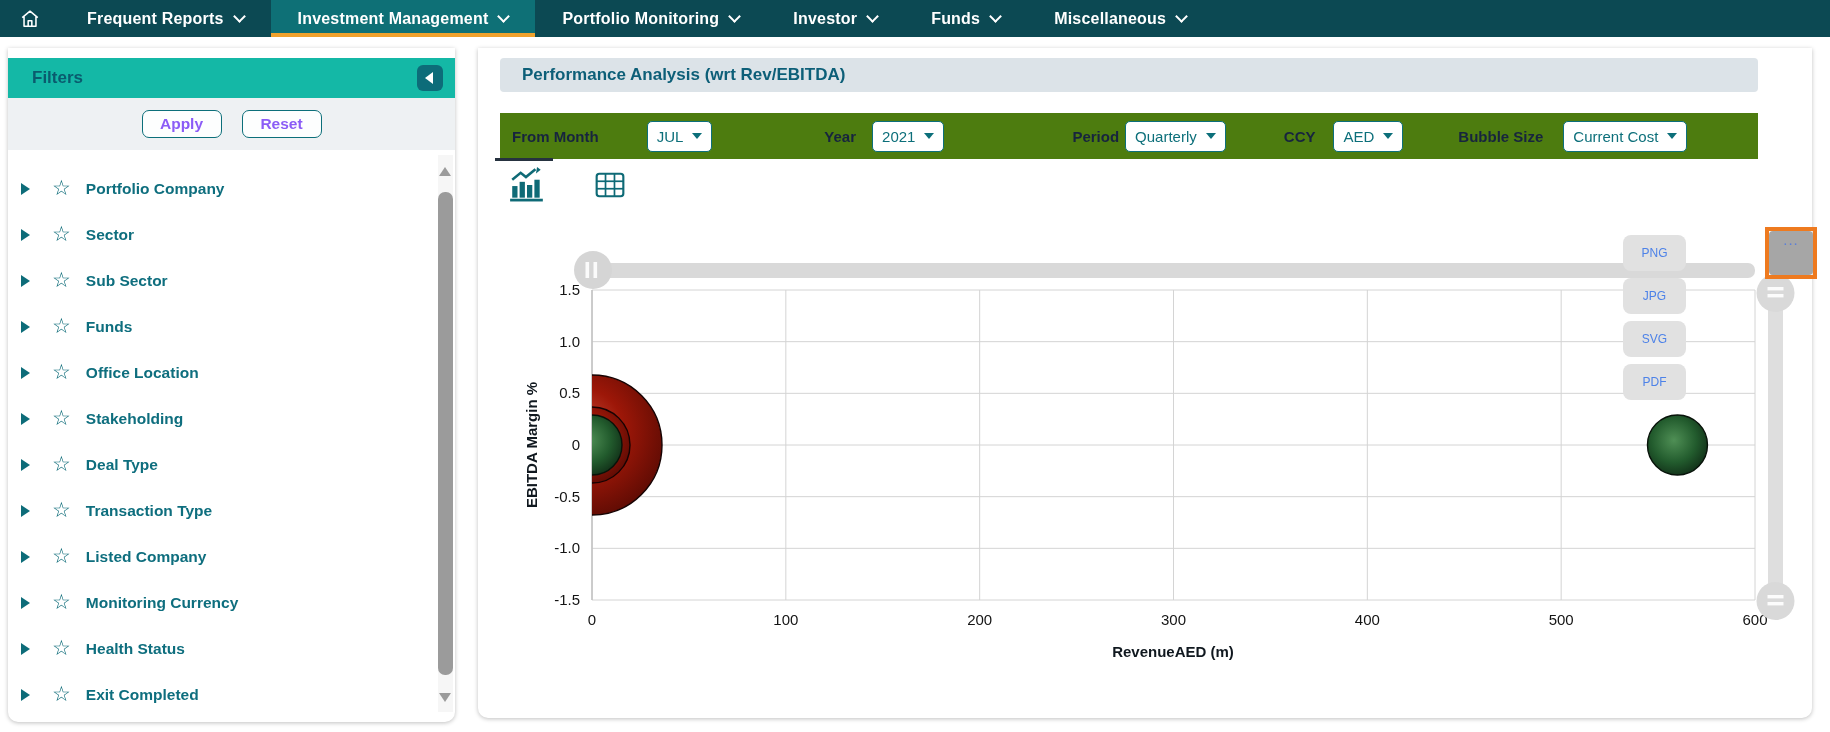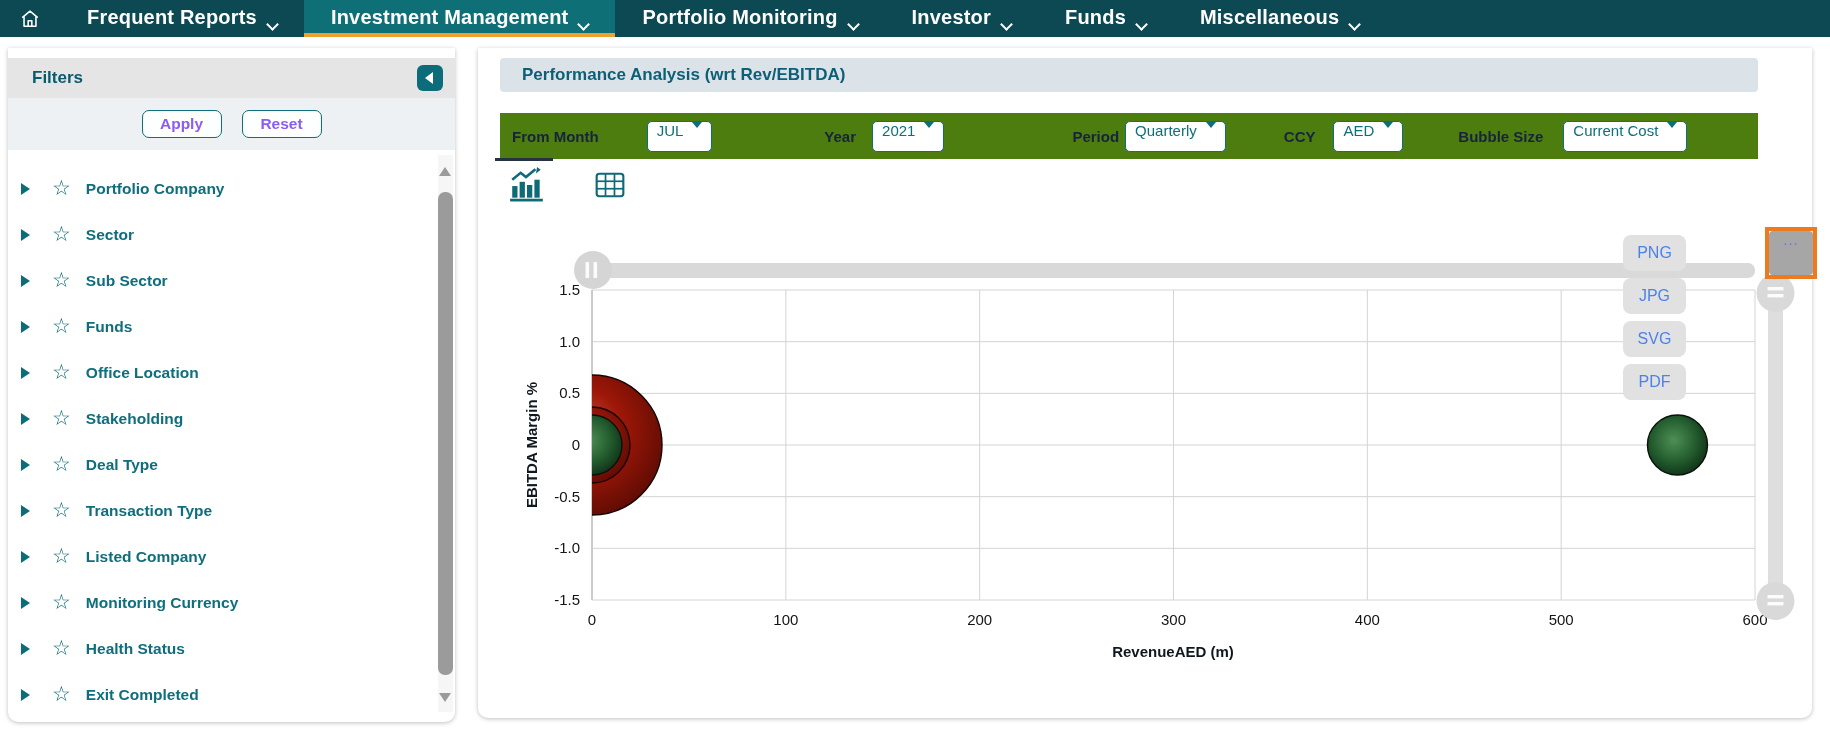--- a/index.html
+++ b/index.html
@@ -5,31 +5,31 @@
   html,body{margin:0;padding:0;}
   body{
     width:1830px;height:732px;position:relative;overflow:hidden;
     background:#ffffff;font-family:"Liberation Sans",sans-serif;
     -webkit-font-smoothing:antialiased;
   }
   
   .navbar{position:absolute;left:0;top:0;width:1830px;height:37px;background:#0c4953;
     display:flex;align-items:stretch;}
   .home-btn{width:60px;display:flex;align-items:center;justify-content:center;cursor:pointer;}
-  .nav-item{display:flex;align-items:flex-end;padding:8px 27px;color:#fff;font-size:20px;
+  .nav-item{display:flex;align-items:center;padding:0 27px;color:#fff;font-size:16px;
     font-weight:600;letter-spacing:.2px;cursor:pointer;position:relative;white-space:nowrap;}
   .nav-item.active{background:#0e7076;font-weight:700;box-shadow:inset 0 -4px 0 #efa12d;}
   .chev{width:7px;height:7px;border-right:2.4px solid #fff;border-bottom:2.4px solid #fff;
     transform:rotate(45deg);margin-left:11px;margin-top:-4px;display:inline-block;}
   
   .card{position:absolute;background:#fff;border-radius:0 0 10px 10px;
     box-shadow:0 1px 4px rgba(0,0,0,.25);}
   
   #sidebar{left:8px;top:48px;width:447px;height:674px;}
-  .fbar{position:absolute;left:0;top:10px;width:100%;height:40px;background:#e5e5e5;
+  .fbar{position:absolute;left:0;top:10px;width:100%;height:40px;background:#14b8a6;
     display:flex;align-items:center;}
   .fbar-title{margin-left:24px;font-size:17px;font-weight:700;color:#0a5b6e;}
   .collapse-btn{position:absolute;right:12px;top:7px;width:26px;height:26px;background:#0d6c79;
     border-radius:6px;display:flex;align-items:center;justify-content:center;cursor:pointer;}
   .collapse-tri{width:0;height:0;border-top:6px solid transparent;border-bottom:6px solid transparent;
     border-right:8px solid #fff;margin-right:2px;}
   .btnrow{position:absolute;left:0;top:50px;width:100%;height:52px;background:#eef1f3;
     display:flex;align-items:center;justify-content:center;gap:20px;}
   .tbtn{min-width:80px;height:28px;background:#fdfefe;border:1.6px solid #0c6f7a;border-radius:7px;
     color:#8b5cf6;font-weight:700;font-size:15.5px;font-family:inherit;cursor:pointer;
@@ -47,36 +47,36 @@
   .sb-up{top:12px;border-bottom:9px solid #9b9b9b;}
   .sb-down{bottom:10px;border-top:9px solid #9b9b9b;}
   
   #main{left:478px;top:48px;width:1334px;height:670px;}
   .title-bar{position:absolute;left:22px;top:10px;width:1258px;height:34px;background:#dce3e8;
     border-radius:4px;display:flex;align-items:center;}
   .title-text{margin-left:22px;font-size:17px;font-weight:700;color:#0d5f78;}
   .controls{position:absolute;left:22px;top:65px;width:1258px;height:46px;background:#4d7c0f;
     display:flex;align-items:center;}
   .ctl-label{font-weight:700;font-size:15px;color:#17243e;white-space:nowrap;}
-  .ctl-box{height:29px;border:1.6px solid #0c6f7a;border-radius:5px;display:flex;align-items:flex-start;
+  .ctl-box{height:29px;border:1.6px solid #0c6f7a;border-radius:5px;display:flex;align-items:center;
     padding:0 9px;color:#0c6f7a;font-size:15px;background:#fff;cursor:pointer;white-space:nowrap;}
   .caret{width:0;height:0;border-left:5px solid transparent;border-right:5px solid transparent;
     border-top:6.5px solid #0c6f7a;margin-left:9px;}
   .view-line{position:absolute;left:17px;top:110px;width:58px;height:2.5px;background:#26323f;}
   .view-btn{position:absolute;cursor:pointer;}
   #viewChart{left:30px;top:118px;}
   #viewTable{left:116px;top:121px;}
   .chart-svg{position:absolute;left:12px;top:157px;}
   .tick-label{font-size:15px;fill:#141414;font-family:"Liberation Sans",sans-serif;}
   .axis-title{font-size:15px;font-weight:700;fill:#10181f;font-family:"Liberation Sans",sans-serif;}
   
   .exp-col{position:absolute;display:flex;flex-direction:column;gap:7px;z-index:5;}
   #expCol1{left:1145px;top:187px;}
   #expCol2{left:1214px;top:187px;}
-  .exp-btn{height:36px;background:#e1e1e1;border-radius:8px;color:#4d82e8;font-size:16px;
+  .exp-btn{height:36px;background:#e1e1e1;border-radius:8px;color:#4d82e8;font-size:12px;
     display:flex;align-items:center;justify-content:center;cursor:pointer;}
   #expCol1 .exp-btn{width:63px;}
   #expCol2 .exp-btn{width:72px;}
   .exp-btn.hl{background:#a6a6a6;color:#4b6fd0;}
   .more-wrap{position:absolute;left:1287px;top:179px;width:44px;height:44px;border:4px solid #ee7a1f;
     z-index:6;}
   .more-btn{width:44px;height:44px;background:#a6a6a6;border-radius:4px;color:#5b7fd8;font-size:15px;
     letter-spacing:1px;display:flex;align-items:flex-start;justify-content:center;cursor:pointer;}
 </style>
 </head>

